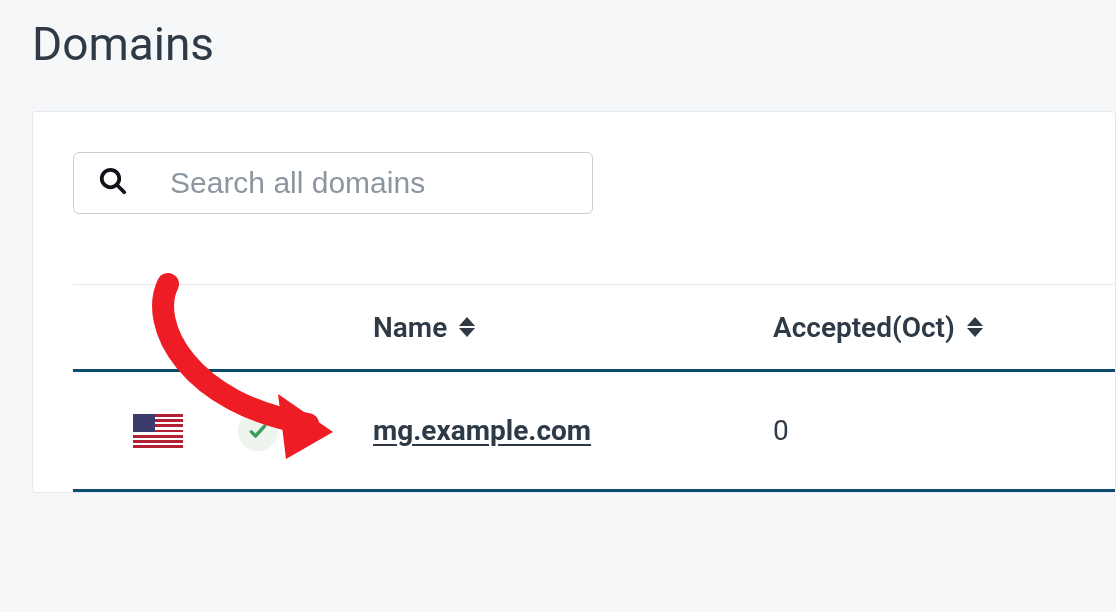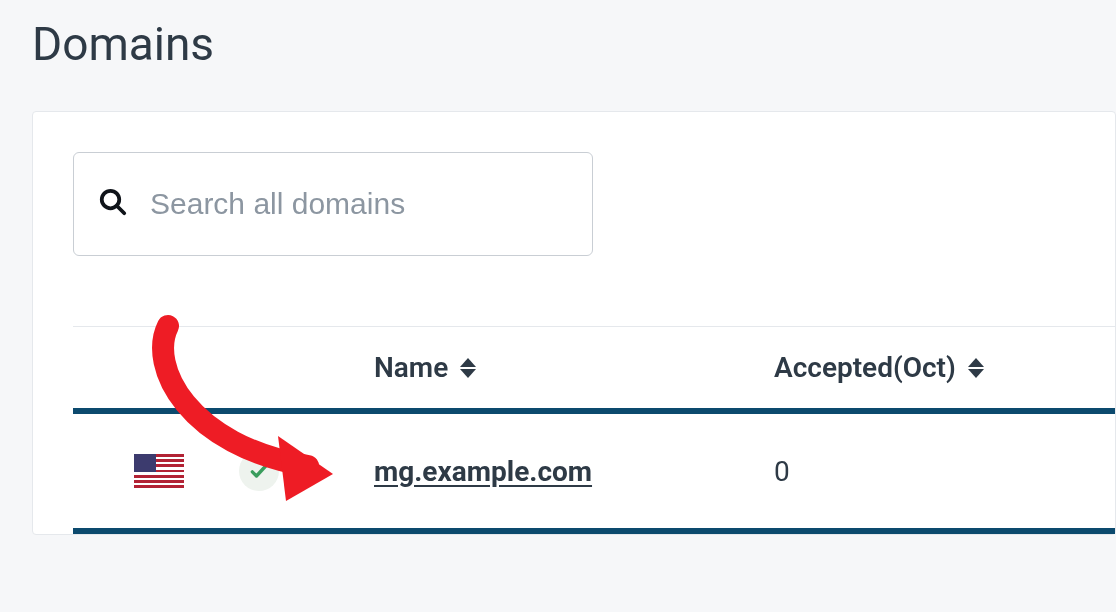--- a/index.html
+++ b/index.html
@@ -25,45 +25,44 @@
   .card {
     background: #ffffff;
     border: 1px solid #e5e8ec;
     border-radius: 4px;
     padding: 40px 0 0 40px;
   }
   .search-wrap {
     display: flex;
     align-items: center;
     width: 520px;
-    height: 104px;
+    height: 62px;
     border: 1px solid #c9ced4;
     border-radius: 6px;
     padding: 0 24px;
-    gap: 20px;
+    gap: 40px;
     background: #fff;
   }
   .search-wrap svg { flex: 0 0 auto; }
   .search-input {
     border: none;
     outline: none;
     font-size: 30px;
     color: #2e3a46;
     width: 100%;
     background: transparent;
   }
   .search-input::placeholder { color: #8c96a1; }
 
   .table-region { margin-top: 70px; position: relative; }
   .thead-row, .trow {
     display: flex;
     align-items: center;
     border-top: 1px solid #e5e8ec;
-    border-bottom: 6px solid #0c4a6e;
-    justify-content: center;
+    border-bottom: 3px solid #0c4a6e;
   }
   .thead-row { height: 88px; }
   .trow      { height: 120px; border-top: none; }
 
   .col-flag   { width: 300px; padding-left: 60px; display: flex; align-items: center; gap: 55px; }
   .col-name   { width: 400px; }
   .col-accept { width: 340px; }
 
   .th {
     font-size: 28px;

